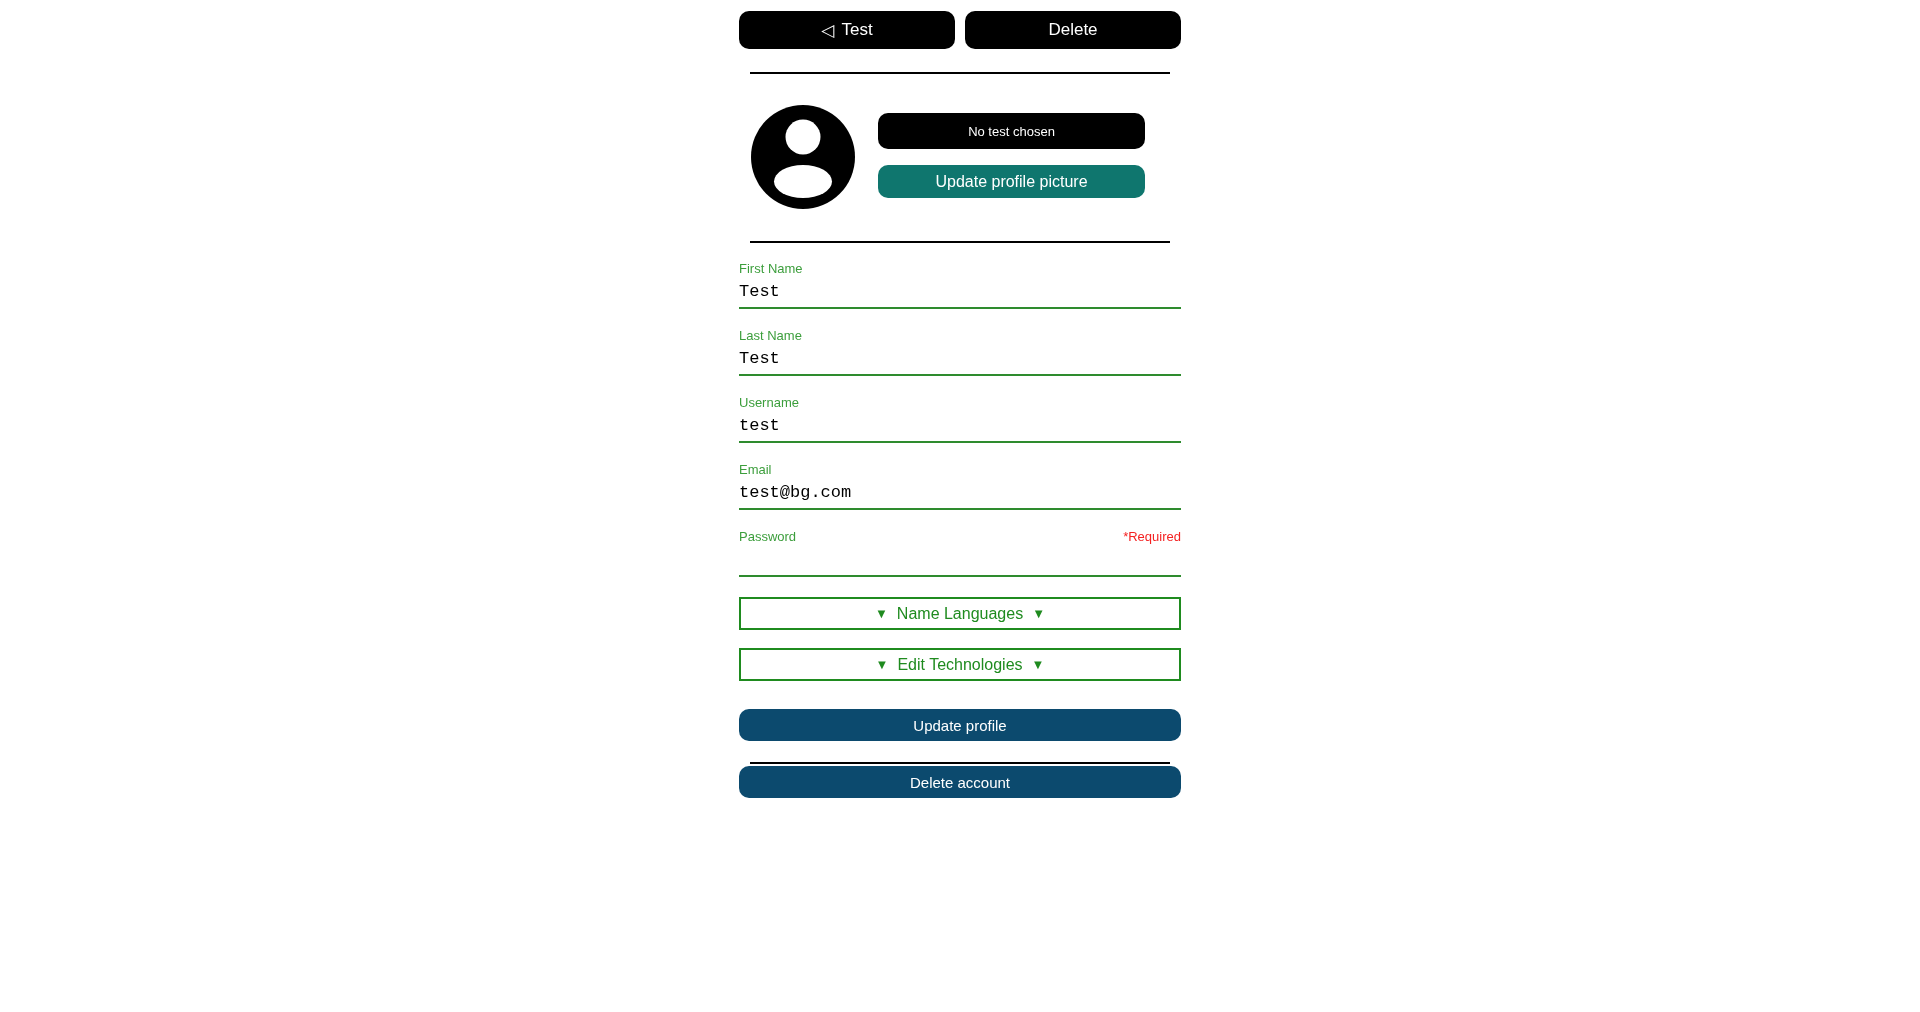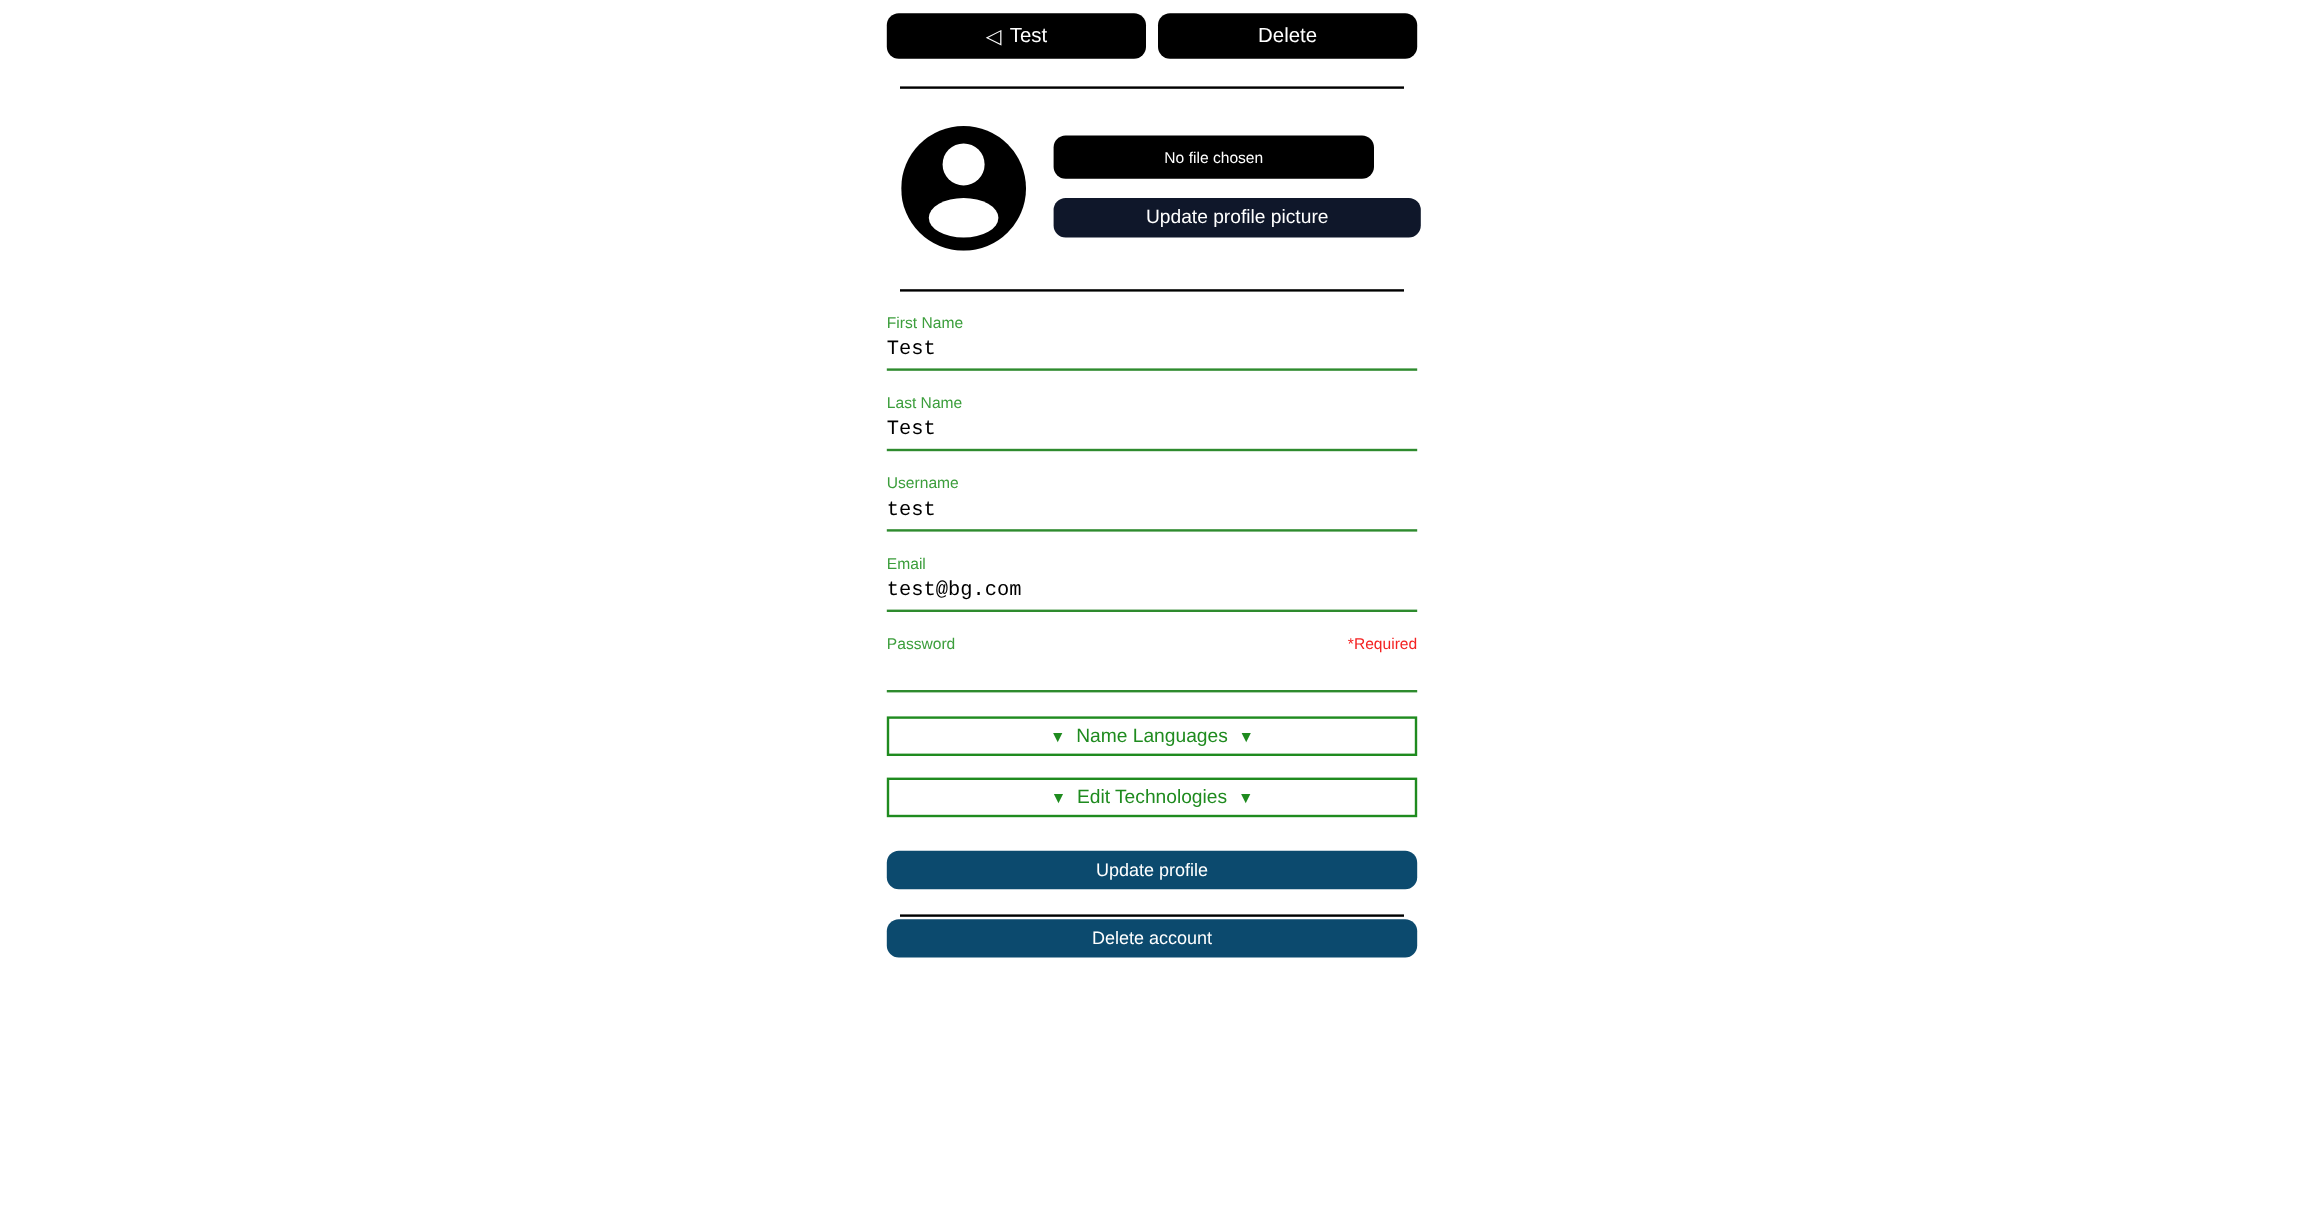--- a/index.html
+++ b/index.html
@@ -32,22 +32,22 @@
   .divider.d3{margin-top:21px;}
   
   .avatar-row{display:flex;margin-top:31px;height:104px;}
   .avatar{width:104px;height:104px;margin-left:12px;flex:0 0 auto;}
   .upload-col{display:flex;flex-direction:column;margin-left:23px;padding-top:8px;}
   .btn-file{
     width:267px;height:36px;font-size:13px;border-radius:10px;
     background:#000;color:#fff;border:none;font-family:inherit;cursor:pointer;
   }
   .btn-updpic{
-    width:306px;height:33px;font-size:16px;border-radius:10px;margin-top:16px;
-    background:#0f172a;color:#fff;border:none;font-family:inherit;cursor:pointer;
+    width:267px;height:33px;font-size:16px;border-radius:10px;margin-top:16px;
+    background:#0f766e;color:#fff;border:none;font-family:inherit;cursor:pointer;
   }
   
   .fields{margin-top:14px;}
   .field{height:48px;margin-bottom:19px;margin-top:18px;}
   .field-label-row{display:flex;justify-content:space-between;align-items:baseline;height:15px;}
   .field-label{font-size:13px;color:var(--label-green);line-height:15px;}
   .required{font-size:13px;color:var(--req-red);line-height:15px;}
   .field input{
     display:block;width:100%;border:none;outline:none;background:transparent;
     border-bottom:2px solid var(--line-green);
@@ -90,21 +90,21 @@
   <div class="divider d1"></div>
 
   
   <div class="avatar-row">
     <svg class="avatar" viewBox="0 0 104 104" xmlns="http://www.w3.org/2000/svg" aria-hidden="true">
       <circle cx="52" cy="52" r="52" fill="#000"></circle>
       <circle cx="52" cy="32" r="17.5" fill="#fff"></circle>
       <ellipse cx="52" cy="76.5" rx="29" ry="16.5" fill="#fff"></ellipse>
     </svg>
     <div class="upload-col">
-      <button class="btn-file">No file chosen</button>
+      <button class="btn-file">No test chosen</button>
       <button class="btn-updpic">Update profile picture</button>
     </div>
   </div>
 
   <div class="divider d2"></div>
 
   
   <div class="fields">
 
     <div class="field">

